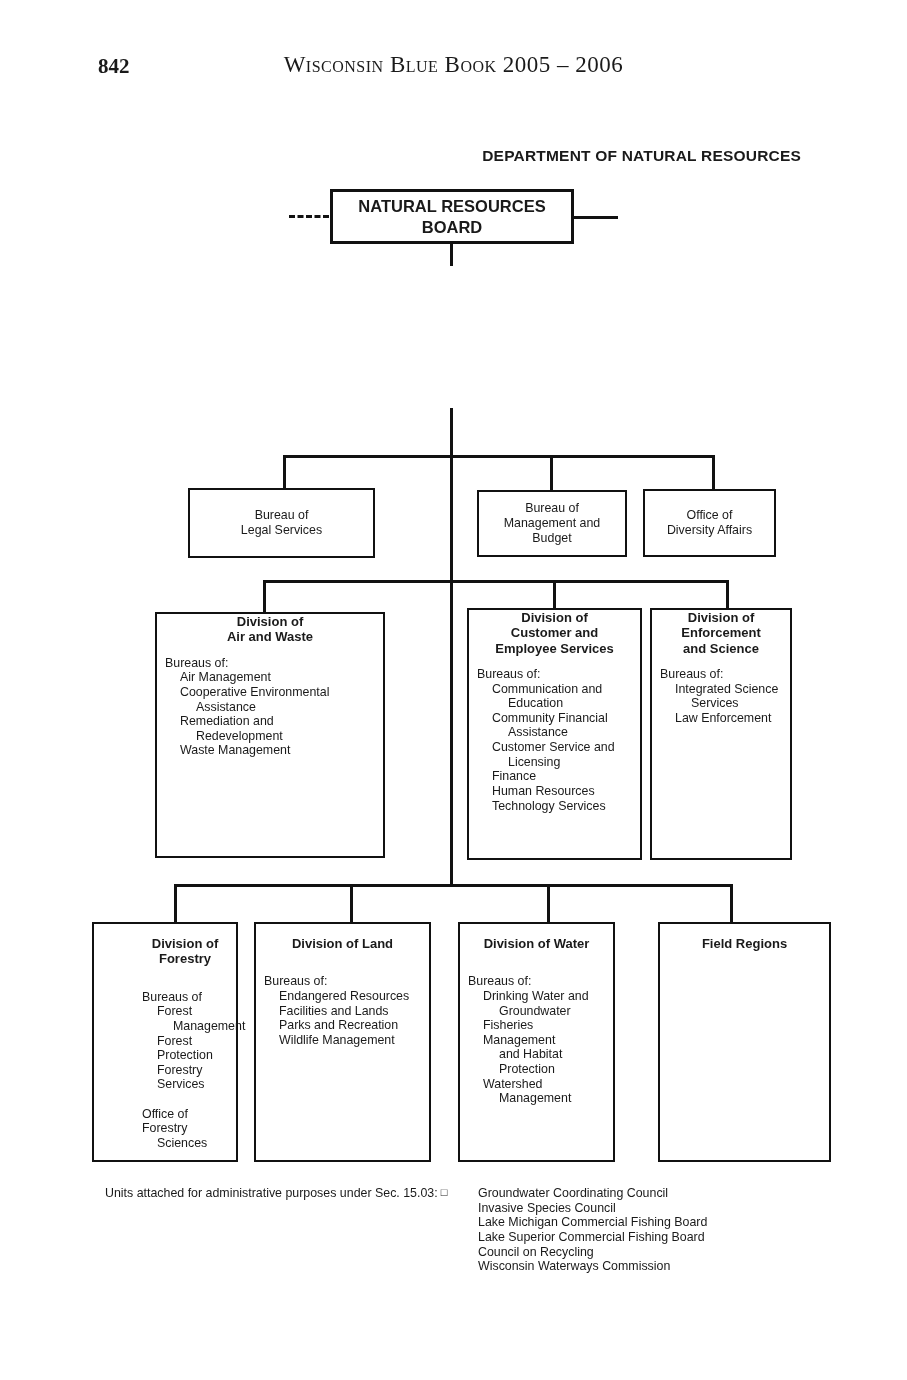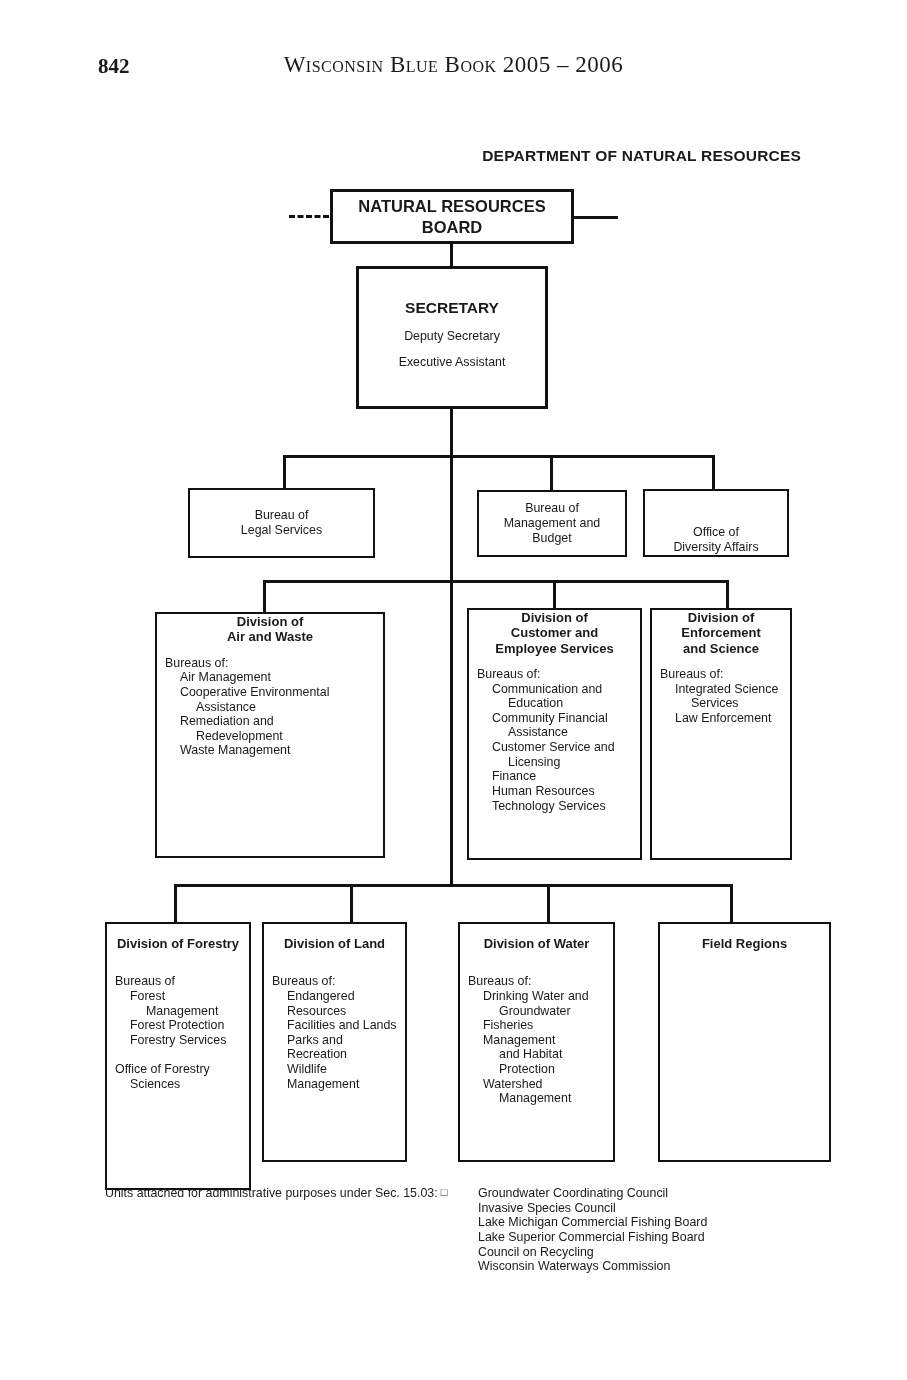--- a/index.html
+++ b/index.html
@@ -68,36 +68,31 @@
   <div class="vline" style="left:174px;top:884px;width:3px;height:38px;"></div>
   <div class="vline" style="left:350px;top:884px;width:3px;height:38px;"></div>
   <div class="vline" style="left:547px;top:884px;width:3px;height:38px;"></div>
   <div class="vline" style="left:730px;top:884px;width:3px;height:38px;"></div>
 
   <div class="obox centerbox thick nrb" style="left:330px;top:189px;width:244px;height:55px;">
     <div class="lbl">NATURAL RESOURCES
 BOARD</div>
   </div>
 
-  <div class="obox thick secbox" style="left:356px;top:266px;width:192px;height:143px;">
-    <div class="sectitle">SECRETARY</div>
-    <div class="secline">Deputy Secretary</div>
-    <div class="secline">Executive Assistant</div>
-  </div>
 
   <div class="obox centerbox" style="left:188px;top:488px;width:187px;height:70px;">
     <div class="lbl">Bureau of
 Legal Services</div>
   </div>
   <div class="obox centerbox" style="left:477px;top:490px;width:150px;height:67px;">
     <div class="lbl">Bureau of
 Management and
 Budget</div>
   </div>
-  <div class="obox centerbox" style="left:643px;top:489px;width:146px;height:68px;align-items:flex-end;">
+  <div class="obox centerbox" style="left:643px;top:489px;width:133px;height:68px;">
     <div class="lbl">Office of
 Diversity Affairs</div>
   </div>
 
   <div class="obox t3" style="left:155px;top:612px;width:230px;height:246px;">
     <div class="btitle">Division of
 Air and Waste</div>
     <div class="blines">
         <div class="bl i0">Bureaus of:</div>
         <div class="bl i1">Air Management</div>
@@ -130,34 +125,34 @@
 Enforcement
 and Science</div>
     <div class="blines">
         <div class="bl i0">Bureaus of:</div>
         <div class="bl i1">Integrated Science</div>
         <div class="bl i2">Services</div>
         <div class="bl i1">Law Enforcement</div>
       </div>
   </div>
 
-  <div class="obox t4" style="left:105px;top:922px;width:146px;height:268px;">
+  <div class="obox t4" style="left:92px;top:922px;width:146px;height:240px;padding-left:40px;">
     <div class="btitle">Division of Forestry</div>
     <div class="blines">
         <div class="bl i0">Bureaus of</div>
         <div class="bl i1">Forest</div>
         <div class="bl i2">Management</div>
         <div class="bl i1">Forest Protection</div>
         <div class="bl i1">Forestry Services</div>
         <div class="bl i0">&nbsp;</div>
         <div class="bl i0">Office of Forestry</div>
         <div class="bl i1">Sciences</div>
       </div>
   </div>
-  <div class="obox t4" style="left:262px;top:922px;width:145px;height:240px;">
+  <div class="obox t4" style="left:254px;top:922px;width:177px;height:240px;">
     <div class="btitle">Division of Land</div>
     <div class="blines">
         <div class="bl i0">Bureaus of:</div>
         <div class="bl i1">Endangered Resources</div>
         <div class="bl i1">Facilities and Lands</div>
         <div class="bl i1">Parks and Recreation</div>
         <div class="bl i1">Wildlife Management</div>
       </div>
   </div>
   <div class="obox t4" style="left:458px;top:922px;width:157px;height:240px;">

